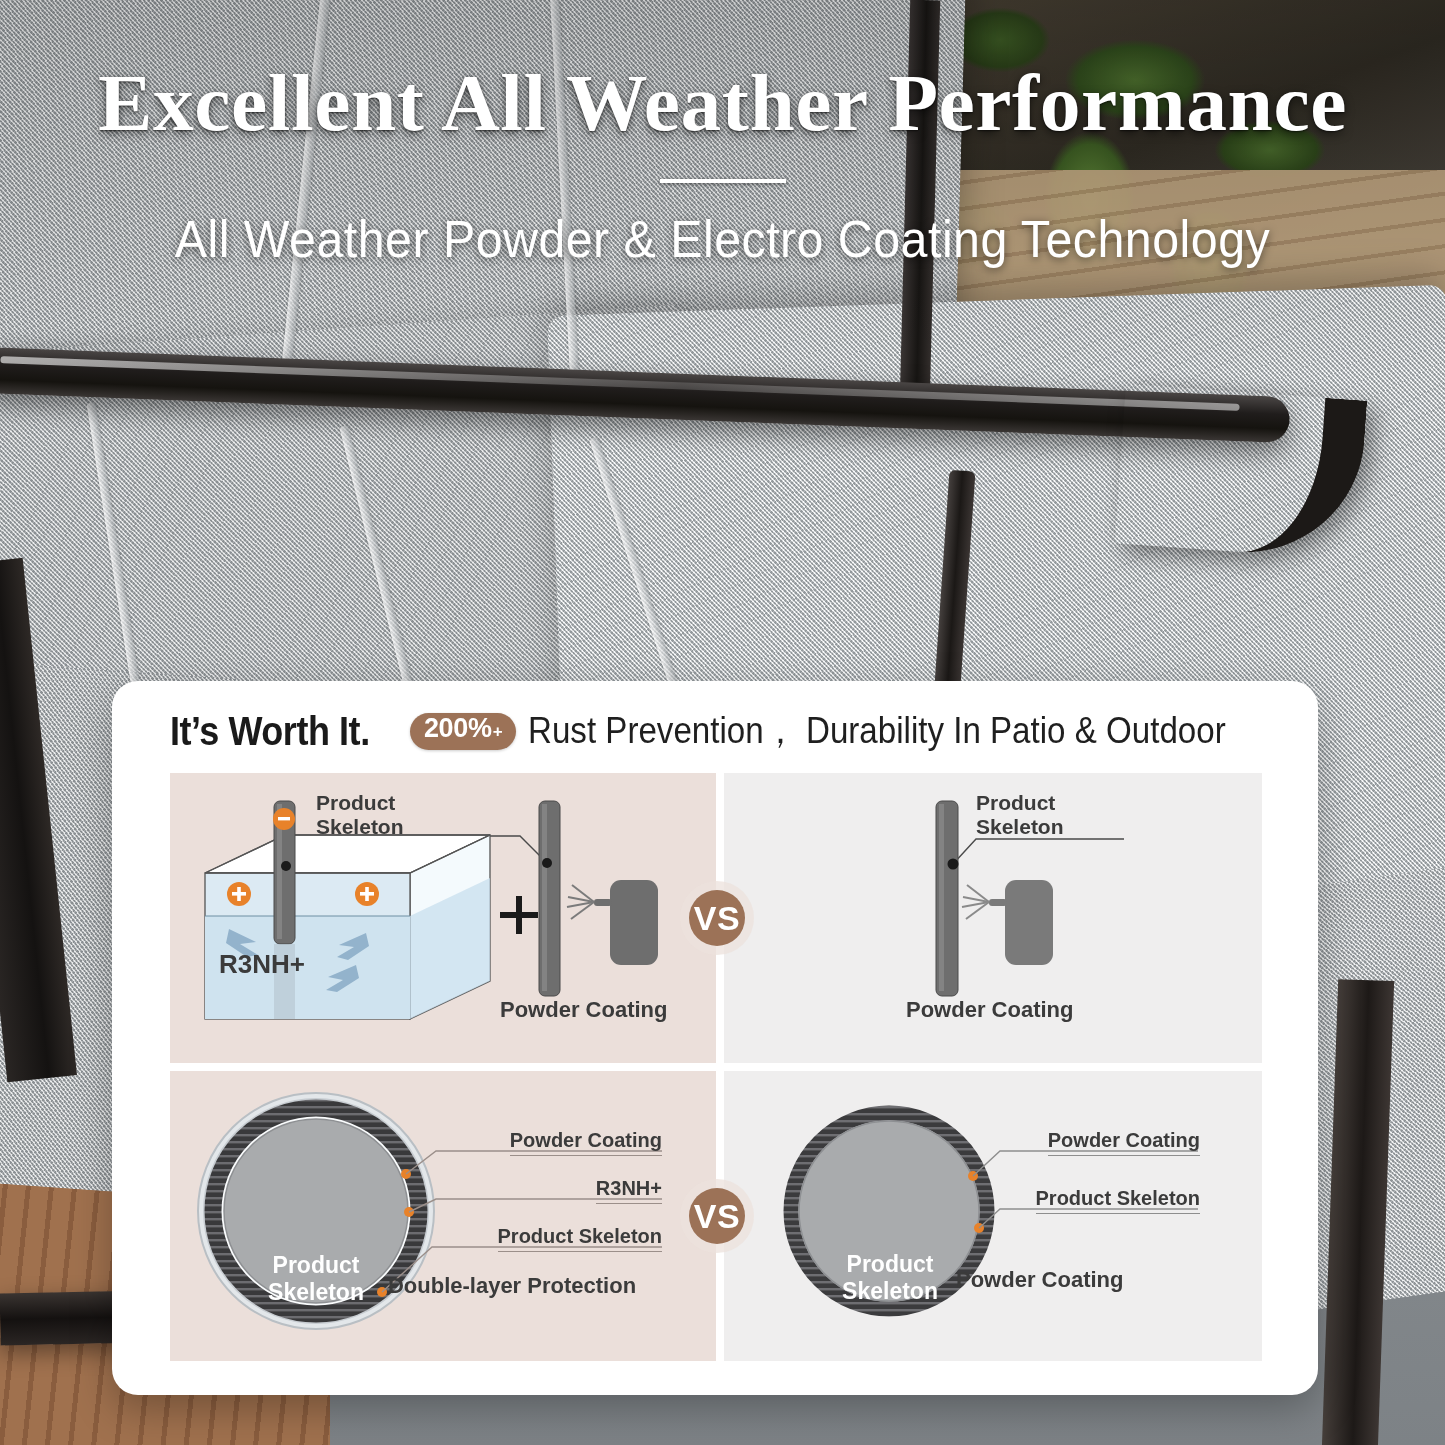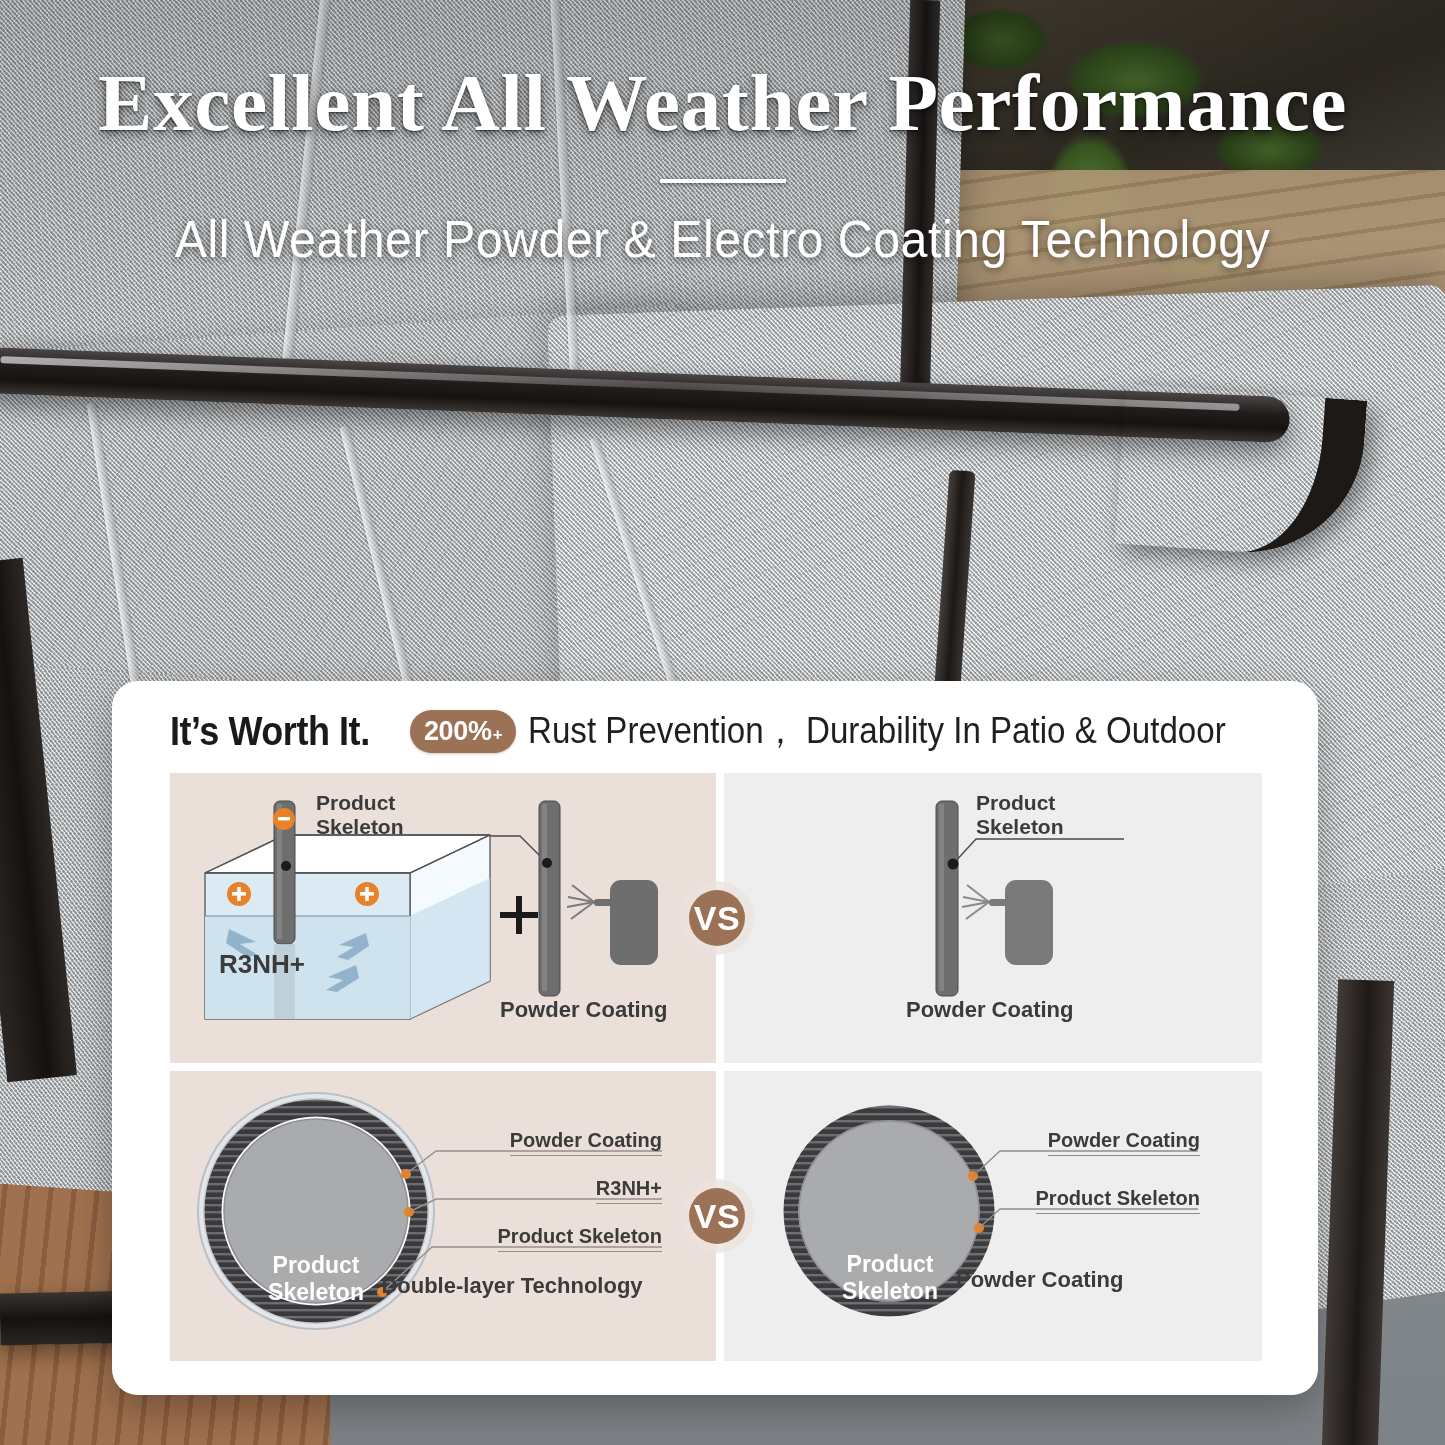--- a/index.html
+++ b/index.html
@@ -171,21 +171,21 @@
     display:flex;align-items:center;justify-content:flex-start;
     padding:26px 0 0 58px;gap:0px;white-space:nowrap;
   }
   .ct-strong{
     font-size:40px;font-weight:700;color:#1a1a1a;letter-spacing:-.5px;
     transform:scaleX(.9);transform-origin:left center;
   }
   .badge200{
     display:inline-flex;align-items:baseline;justify-content:center;
     background:#9c7257;color:#fff;border-radius:22px;
-    padding:6px 14px 6px;margin:0 12px 0 18px;
+    padding:0 14px 6px;margin:0 12px 0 18px;
     font-size:27px;font-weight:700;letter-spacing:-.3px;
     box-shadow:0 1px 3px rgba(0,0,0,.2);
   }
   .badge200 sup{font-size:17px;font-weight:700;margin-left:1px;}
   .ct-rest{
     font-size:36px;font-weight:400;color:#1f1f1f;
     transform:scaleX(.92);transform-origin:left center;
   }
 
   .grid{position:absolute;left:58px;top:92px;width:1092px;height:588px;}
@@ -391,21 +391,21 @@
           </g>
         </svg>
         <div class="lbl" style="left:86px;top:181px;color:#ffffff;font-size:23px;text-align:center;width:120px;line-height:1.16;">
           <div>Product</div>
           <div>Skeleton</div>
         </div>
         <div class="callout" style="right:54px;top:58px;">Powder Coating</div>
         <div class="callout" style="right:54px;top:106px;">R3NH+</div>
         <div class="callout" style="right:54px;top:154px;">Product Skeleton</div>
         <div class="cap" style="left:152px;top:202px;width:380px;text-align:center;">
-          <div>Double-layer Technology</div>
+          <div>Double-layer Protection</div>
         </div>
       </div>
 
       <div class="panel p-right p-br">
         <svg width="538" height="290" viewBox="0 0 538 290">
           <defs>
             <pattern id="hatchR" width="7" height="7" patternUnits="userSpaceOnUse">
               <rect width="7" height="7" fill="#3b3b3d"></rect>
               <rect width="7" height="2.4" fill="#6e6e72"></rect>
             </pattern>

